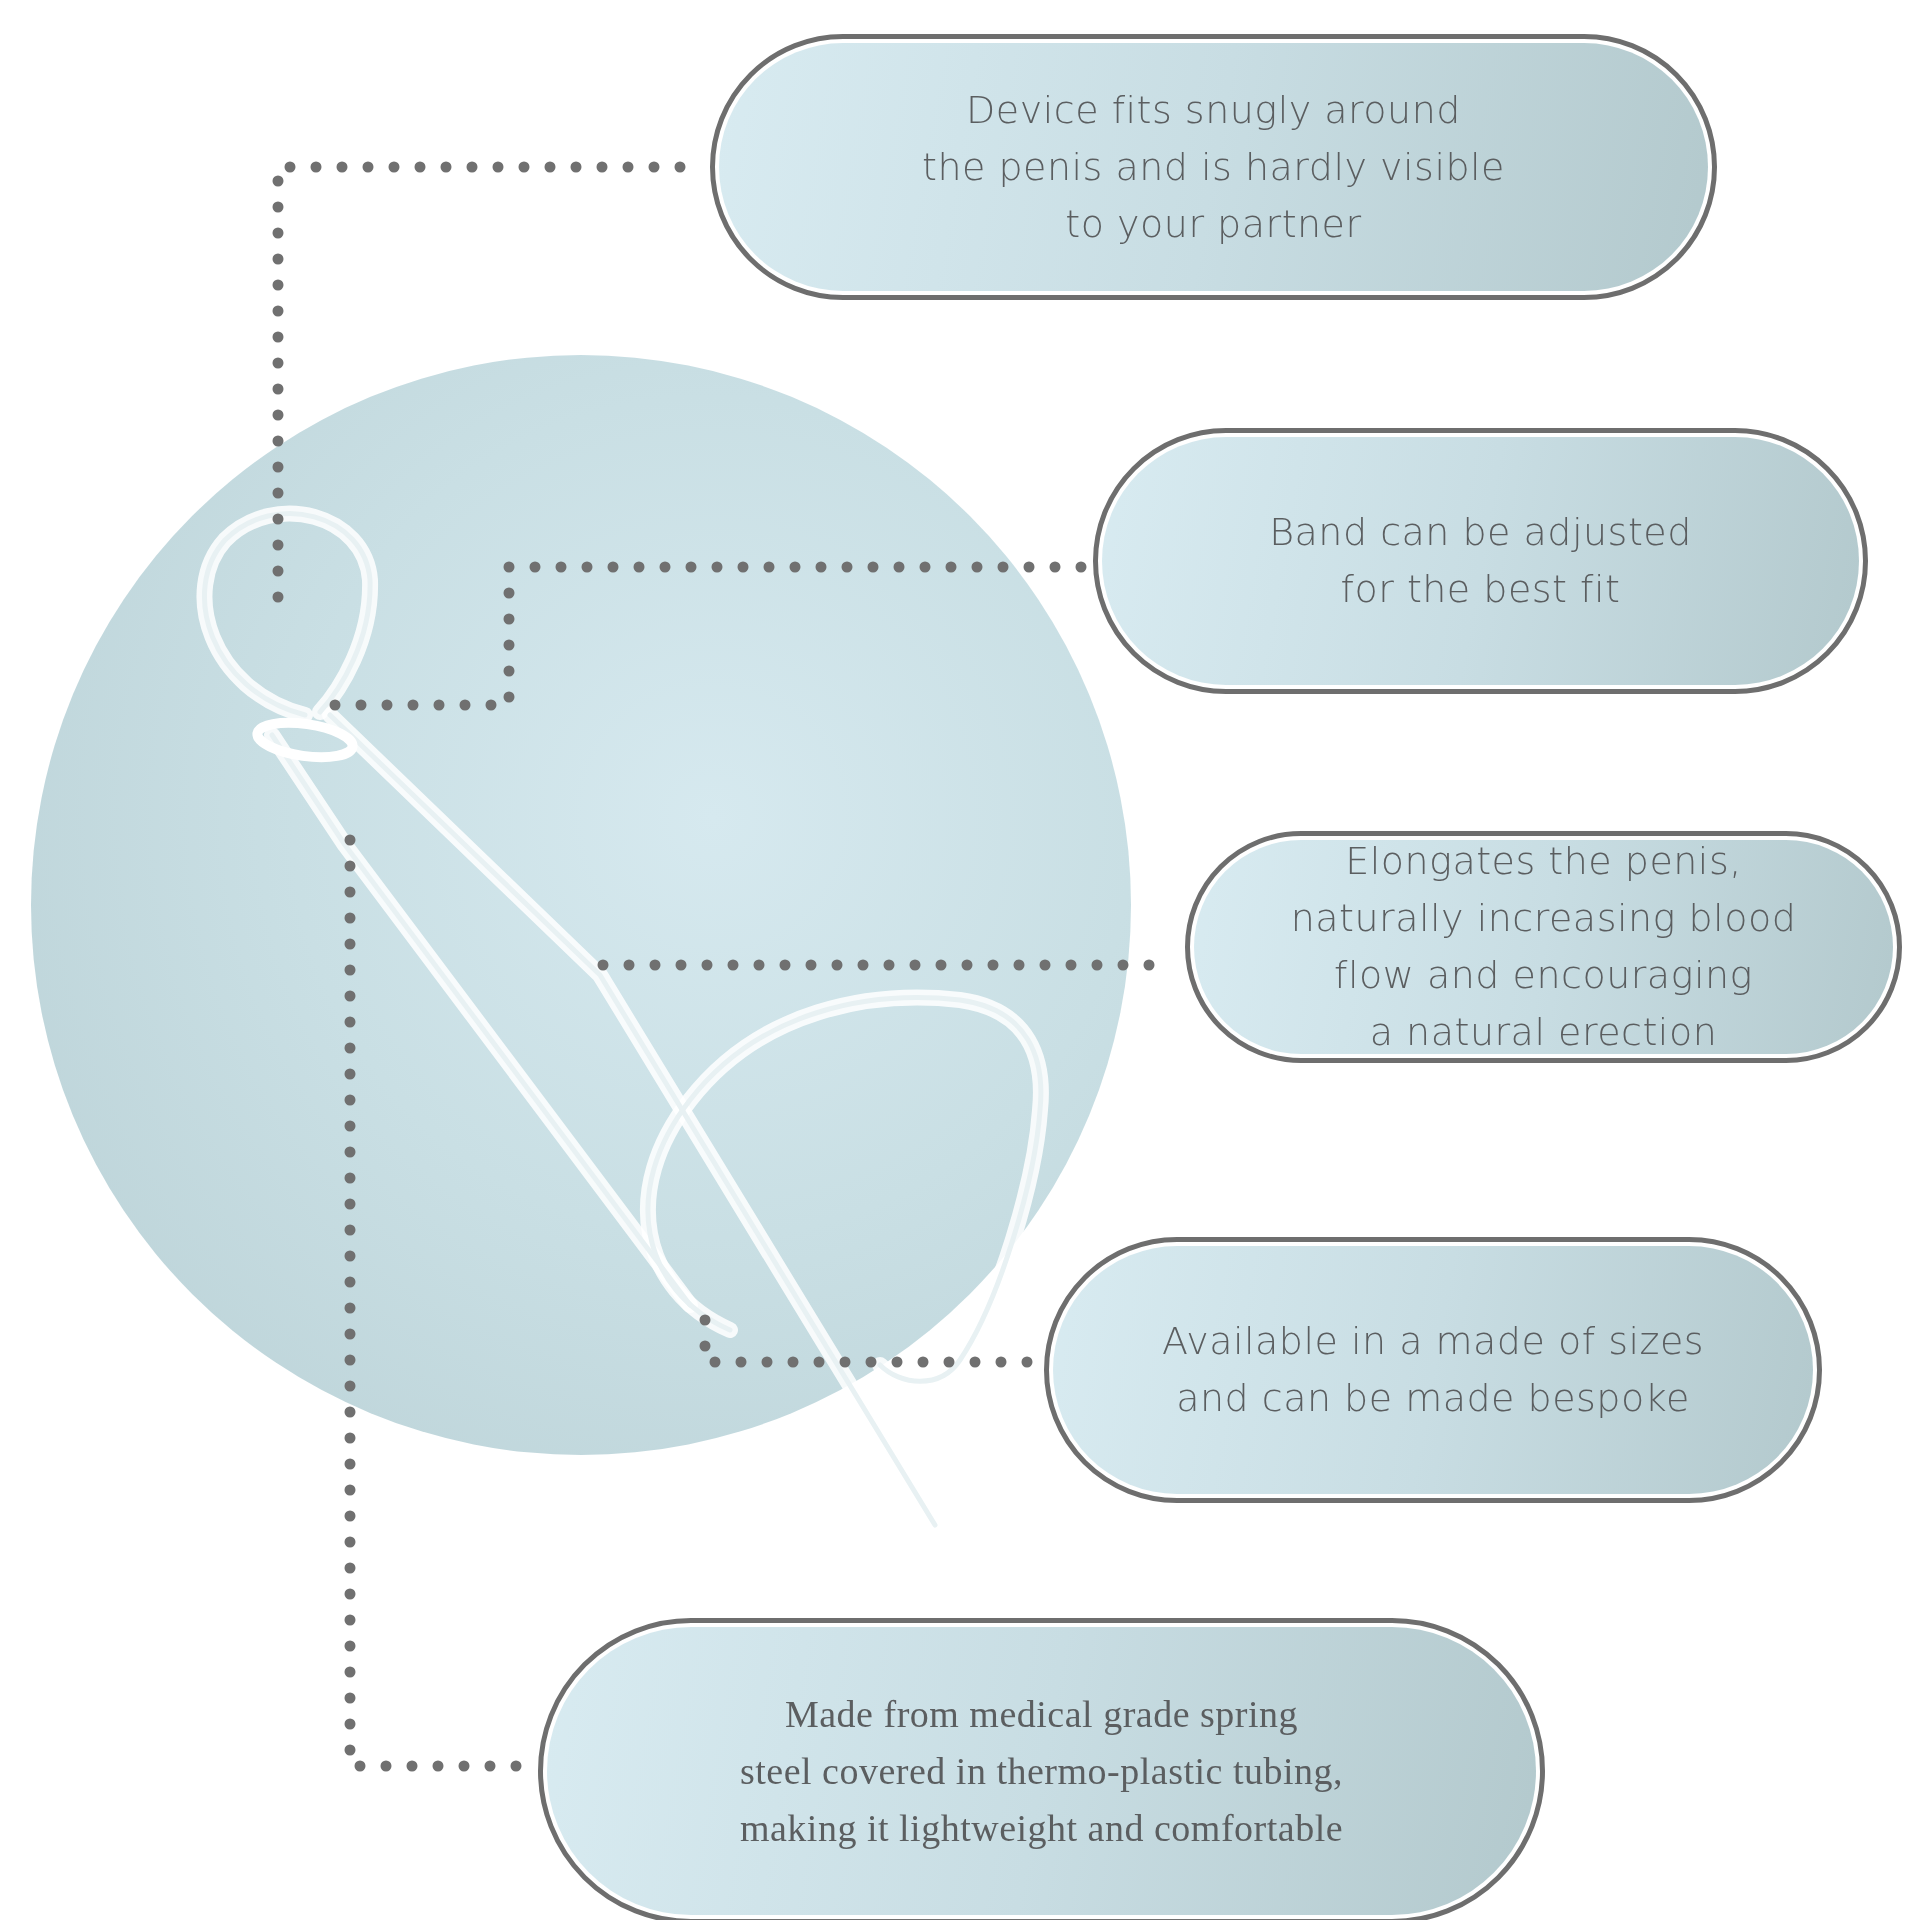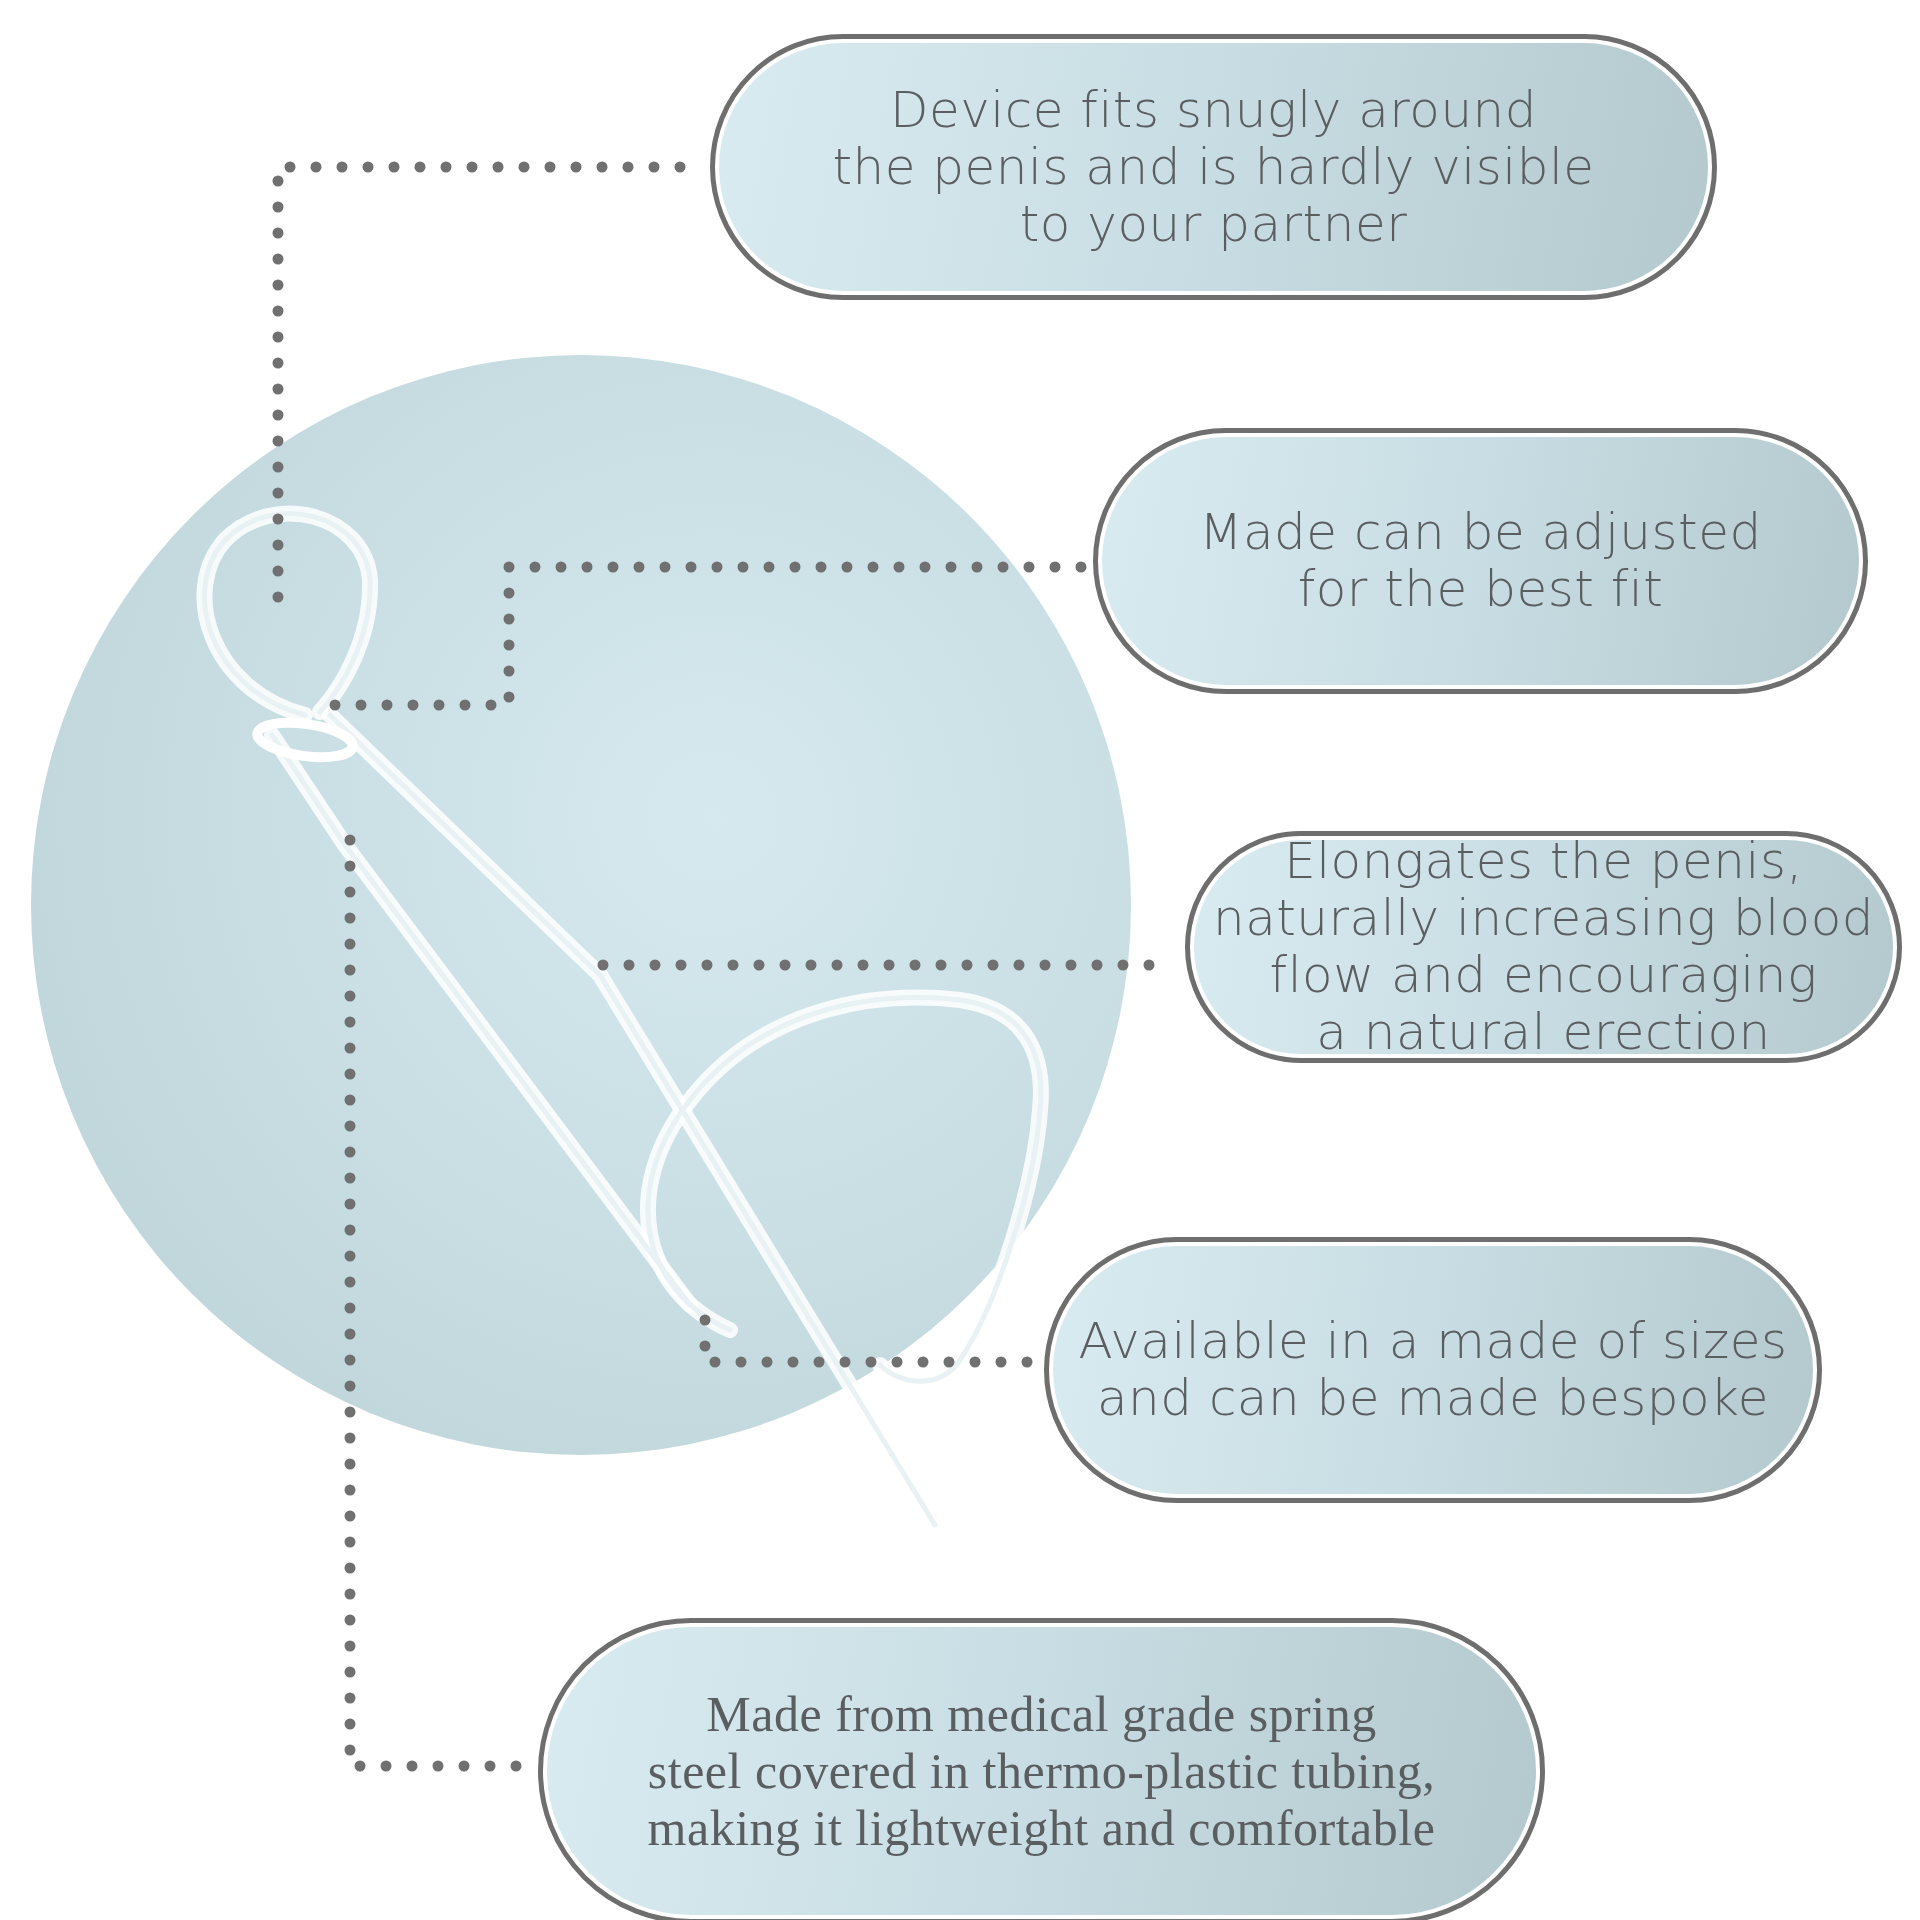--- a/index.html
+++ b/index.html
@@ -7,21 +7,21 @@
          font-family:"DejaVu Sans", "Liberation Sans", sans-serif; }
   .circle { position:absolute; left:31px; top:355px; width:1100px; height:1100px;
             border-radius:50%;
             background: radial-gradient(circle at 62% 42%, #d6e9ef 0%, #c9dfe4 45%, #b9d0d5 100%); }
   .art { position:absolute; left:0; top:0; width:1920px; height:1920px; }
   .pill { position:absolute; box-sizing:border-box; border:5px solid #6e6e6e;
           border-radius:200px; background:#ffffff; padding:4px; }
   .pill-inner { width:100%; height:100%; box-sizing:border-box; border-radius:200px;
           background: linear-gradient(100deg, #d8ebf1 0%, #c8dde3 50%, #b3c9cd 100%);
           display:flex; align-items:center; justify-content:center; text-align:center; }
-  .pill-text { color:#5b5e60; font-size:50px; line-height:57px; letter-spacing:0.5px;
+  .pill-text { color:#5b5e60; font-size:38px; line-height:57px; letter-spacing:0.5px;
                white-space:pre-line; font-weight:300; }
 </style>
 </head>
 <body>
 
 <div class="circle"></div>
 
 <svg class="art" viewBox="0 0 1920 1920" xmlns="http://www.w3.org/2000/svg">
 
   <g fill="none" stroke-linecap="round" stroke-linejoin="round">
@@ -62,21 +62,21 @@
 <div class="pill" style="left:710px; top:34px; width:1007px; height:266px;">
   <div class="pill-inner">
     <div class="pill-text">Device fits snugly around
 the penis and is hardly visible
 to your partner</div>
   </div>
 </div>
 
 <div class="pill" style="left:1093px; top:428px; width:775px; height:266px;">
   <div class="pill-inner">
-    <div class="pill-text">Made can be adjusted
+    <div class="pill-text">Band can be adjusted
 for the best fit</div>
   </div>
 </div>
 
 <div class="pill" style="left:1185px; top:831px; width:717px; height:232px;">
   <div class="pill-inner">
     <div class="pill-text">Elongates the penis,
 naturally increasing blood
 flow and encouraging
 a natural erection</div>

